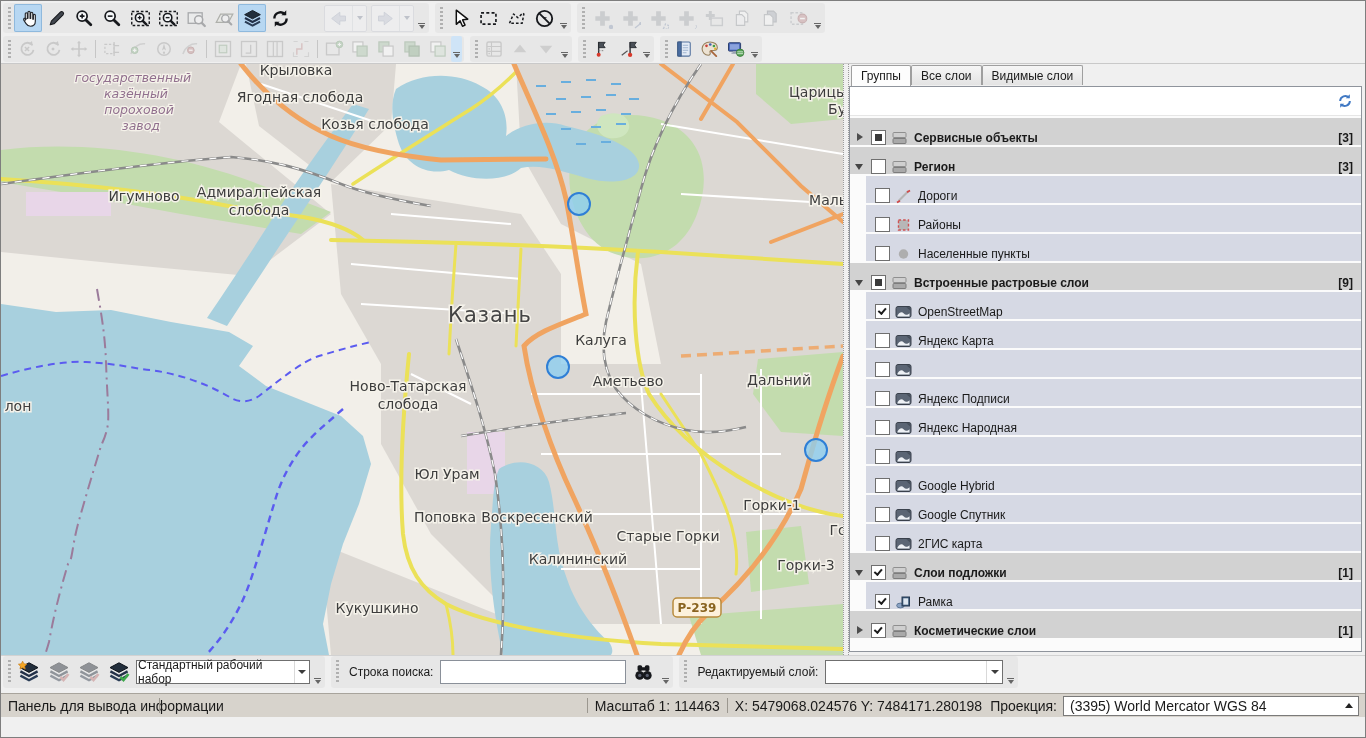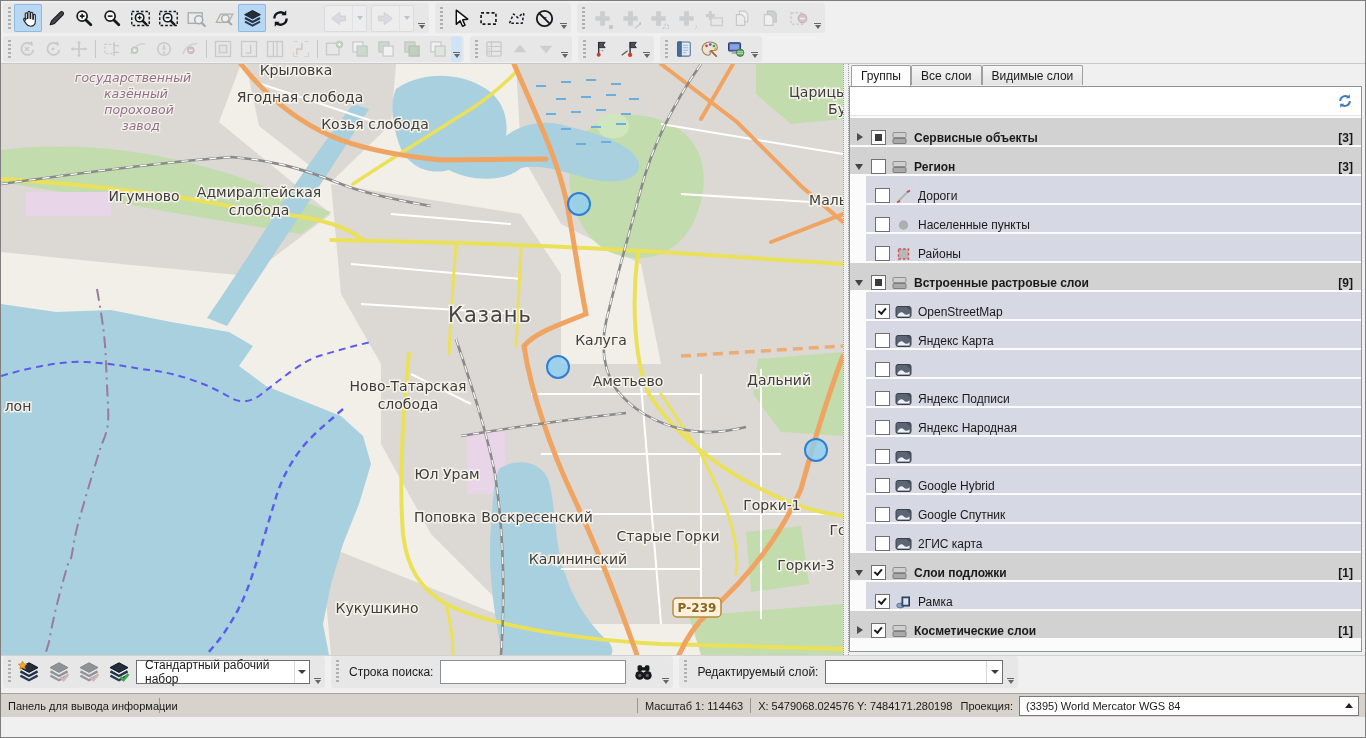--- a/index.html
+++ b/index.html
@@ -54,36 +54,36 @@
 .cb.partial i{display:block;position:absolute;inset:3px;background:#3a3a3a}
 .cb.checked i{display:block;position:absolute;left:2px;top:2.5px;width:8px;height:4.5px;border-left:2px solid #1c1c1c;border-bottom:2px solid #1c1c1c;transform:rotate(-50deg)}
 .tico{width:17px;height:16px;margin:0 6px 0 5px;flex:none}
 .tlb{flex:1;white-space:nowrap;overflow:hidden}
 .tct{font-weight:bold;margin-left:6px}
 
 #bbar{height:38px;border-top:1px solid #d2d2d2;display:flex;align-items:center;background:#f0f0f0;padding:0 2px}
 #bbar .tbg{height:32px}
 #bbar .tbtn{width:30px;height:30px}
 #bbar .tbtn svg{width:24px;height:24px}
-.combo{height:24px;background:#fff;border:1px solid #6f6f6f;display:flex;align-items:center;padding-left:8px;cursor:default}
+.combo{height:24px;background:#fff;border:1px solid #6f6f6f;display:flex;align-items:center;padding-left:1px;cursor:default}
 .combo .ca{width:16px;align-self:stretch;display:flex;align-items:center;justify-content:center;margin-left:auto;border-left:1px solid #d9d9d9}
 .combo .ca b{border-left:4px solid transparent;border-right:4px solid transparent;border-top:4.5px solid #3c3c3c}
 #workset{width:174px;margin:0 2px}
 .blabel{margin:0 7px;white-space:nowrap}
 #search-input{width:186px;height:24px;border:1px solid #8a9099;background:#fff;padding:0 4px;font:inherit;outline:none}
 .binbtn{width:34px;height:30px;border:none;background:none;display:flex;align-items:center;justify-content:center}
 .binbtn svg{width:23px;height:23px}
 #editcombo{width:178px;margin-right:2px}
 
-#sbar{height:24px;background:#d7d3cc;border-top:1px solid #a8a49c;display:flex;align-items:center;font-size:11px;padding:0 3px}
+#sbar{height:24px;background:#d7d3cc;border-top:1px solid #a8a49c;display:flex;align-items:center;font-size:14px;padding:0 3px}
 .sdiv{width:1px;height: 15px;background:#9b978f;margin:0 7px;flex:none}
 .scell{white-space:nowrap}
 #s-info{width:148px;padding-left:4px}
 .sspace{flex:1}
-#projcombo{width:340px;height:20px;background:#fff;border:1px solid #7a7a7a;display:flex;align-items:center;padding-left:6px;margin:0 3px 0 6px}
+#projcombo{width:296px;height:20px;background:#fff;border:1px solid #7a7a7a;display:flex;align-items:center;padding-left:6px;margin:0 3px 0 6px}
 #projcombo .ca{margin-left:auto;width:18px;display:flex;align-items:center;justify-content:center;align-self:stretch}
 #projcombo .ca b{border-left:4px solid transparent;border-right:4px solid transparent;border-bottom:5px solid #222}
 
 #mapsvg{display:block}
 #mapsvg text{font-family:"DejaVu Sans","Liberation Sans",sans-serif;text-anchor:middle;paint-order:stroke;stroke:#f5f2ea;stroke-width:3px;fill:#3d3d3d}
 #mapsvg .ml-city{font-size:21px;fill:#454545;letter-spacing:1px}
 #mapsvg .ml-place{font-size:14px}
 #mapsvg .ml-area{font-size:12.5px;font-style:italic;fill:#91708e;stroke-width:2.5px}
 #mapsvg .ml-badge{font-size:12px;font-weight:bold;fill:#8a6420;stroke:none}
 .defs{position:absolute;width:0;height:0;overflow:hidden}
@@ -820,30 +820,30 @@
           <div class="trow c1">
               <span class="cb unchecked"></span>
               <svg class="tico">
                 <use href="#i-line"></use>
               </svg>
               <span class="tlb">Дороги</span>
             </div>
           <div class="trow c1">
               <span class="cb unchecked"></span>
               <svg class="tico">
+                <use href="#i-poly"></use>
+              </svg>
+              <span class="tlb">Районы</span>
+            </div>
+          <div class="trow c1">
+              <span class="cb unchecked"></span>
+              <svg class="tico">
                 <use href="#i-point"></use>
               </svg>
               <span class="tlb">Населенные пункты</span>
-            </div>
-          <div class="trow c1">
-              <span class="cb unchecked"></span>
-              <svg class="tico">
-                <use href="#i-poly"></use>
-              </svg>
-              <span class="tlb">Районы</span>
             </div>
           <div class="trow g">
               <span class="exp e"></span>
               <span class="cb partial">
                 <i></i>
               </span>
               <svg class="tico">
                 <use href="#i-group"></use>
               </svg>
               <span class="tlb">Встроенные растровые слои</span>

